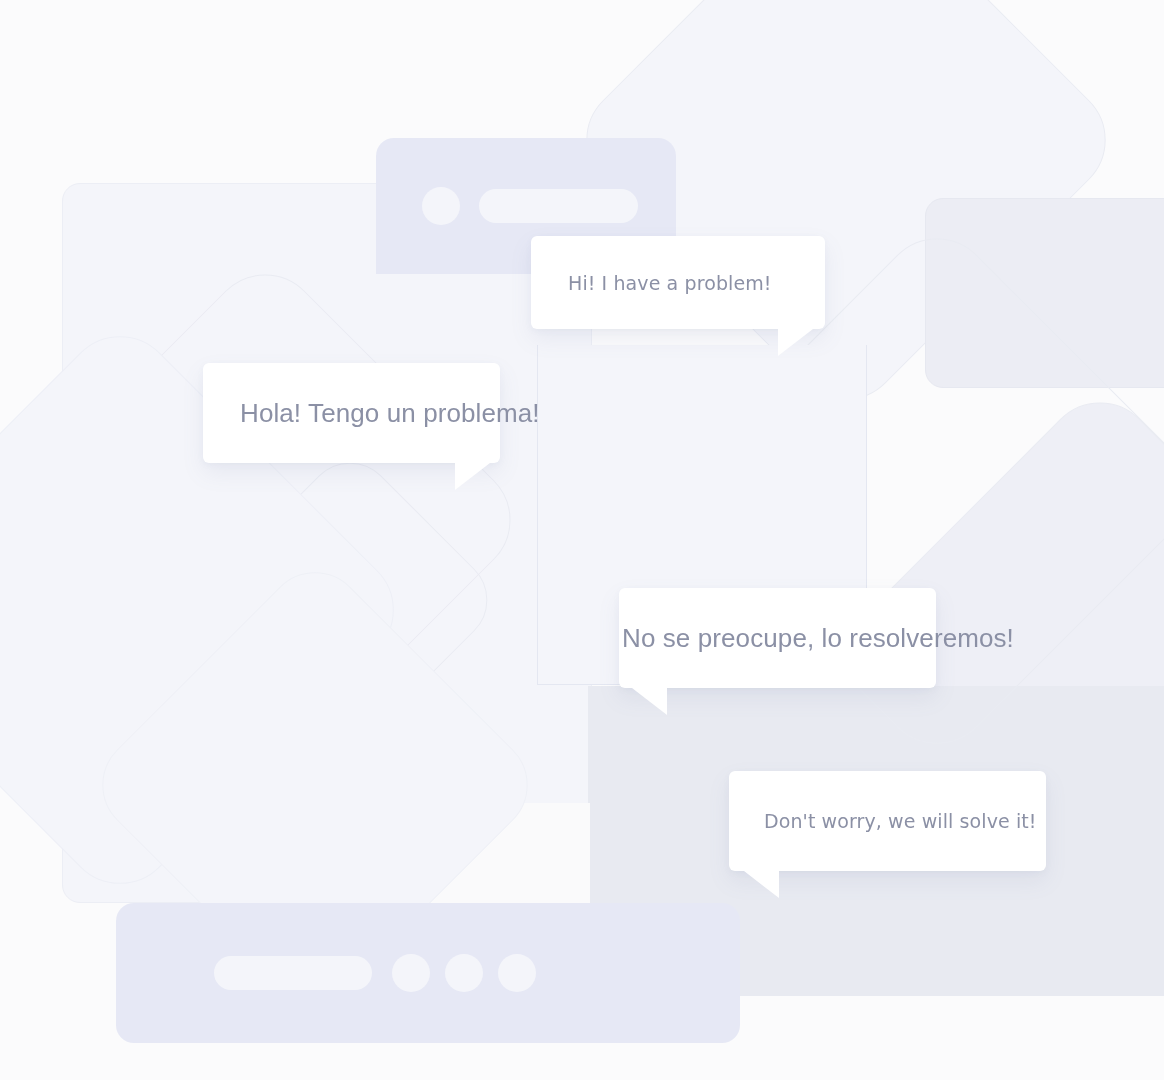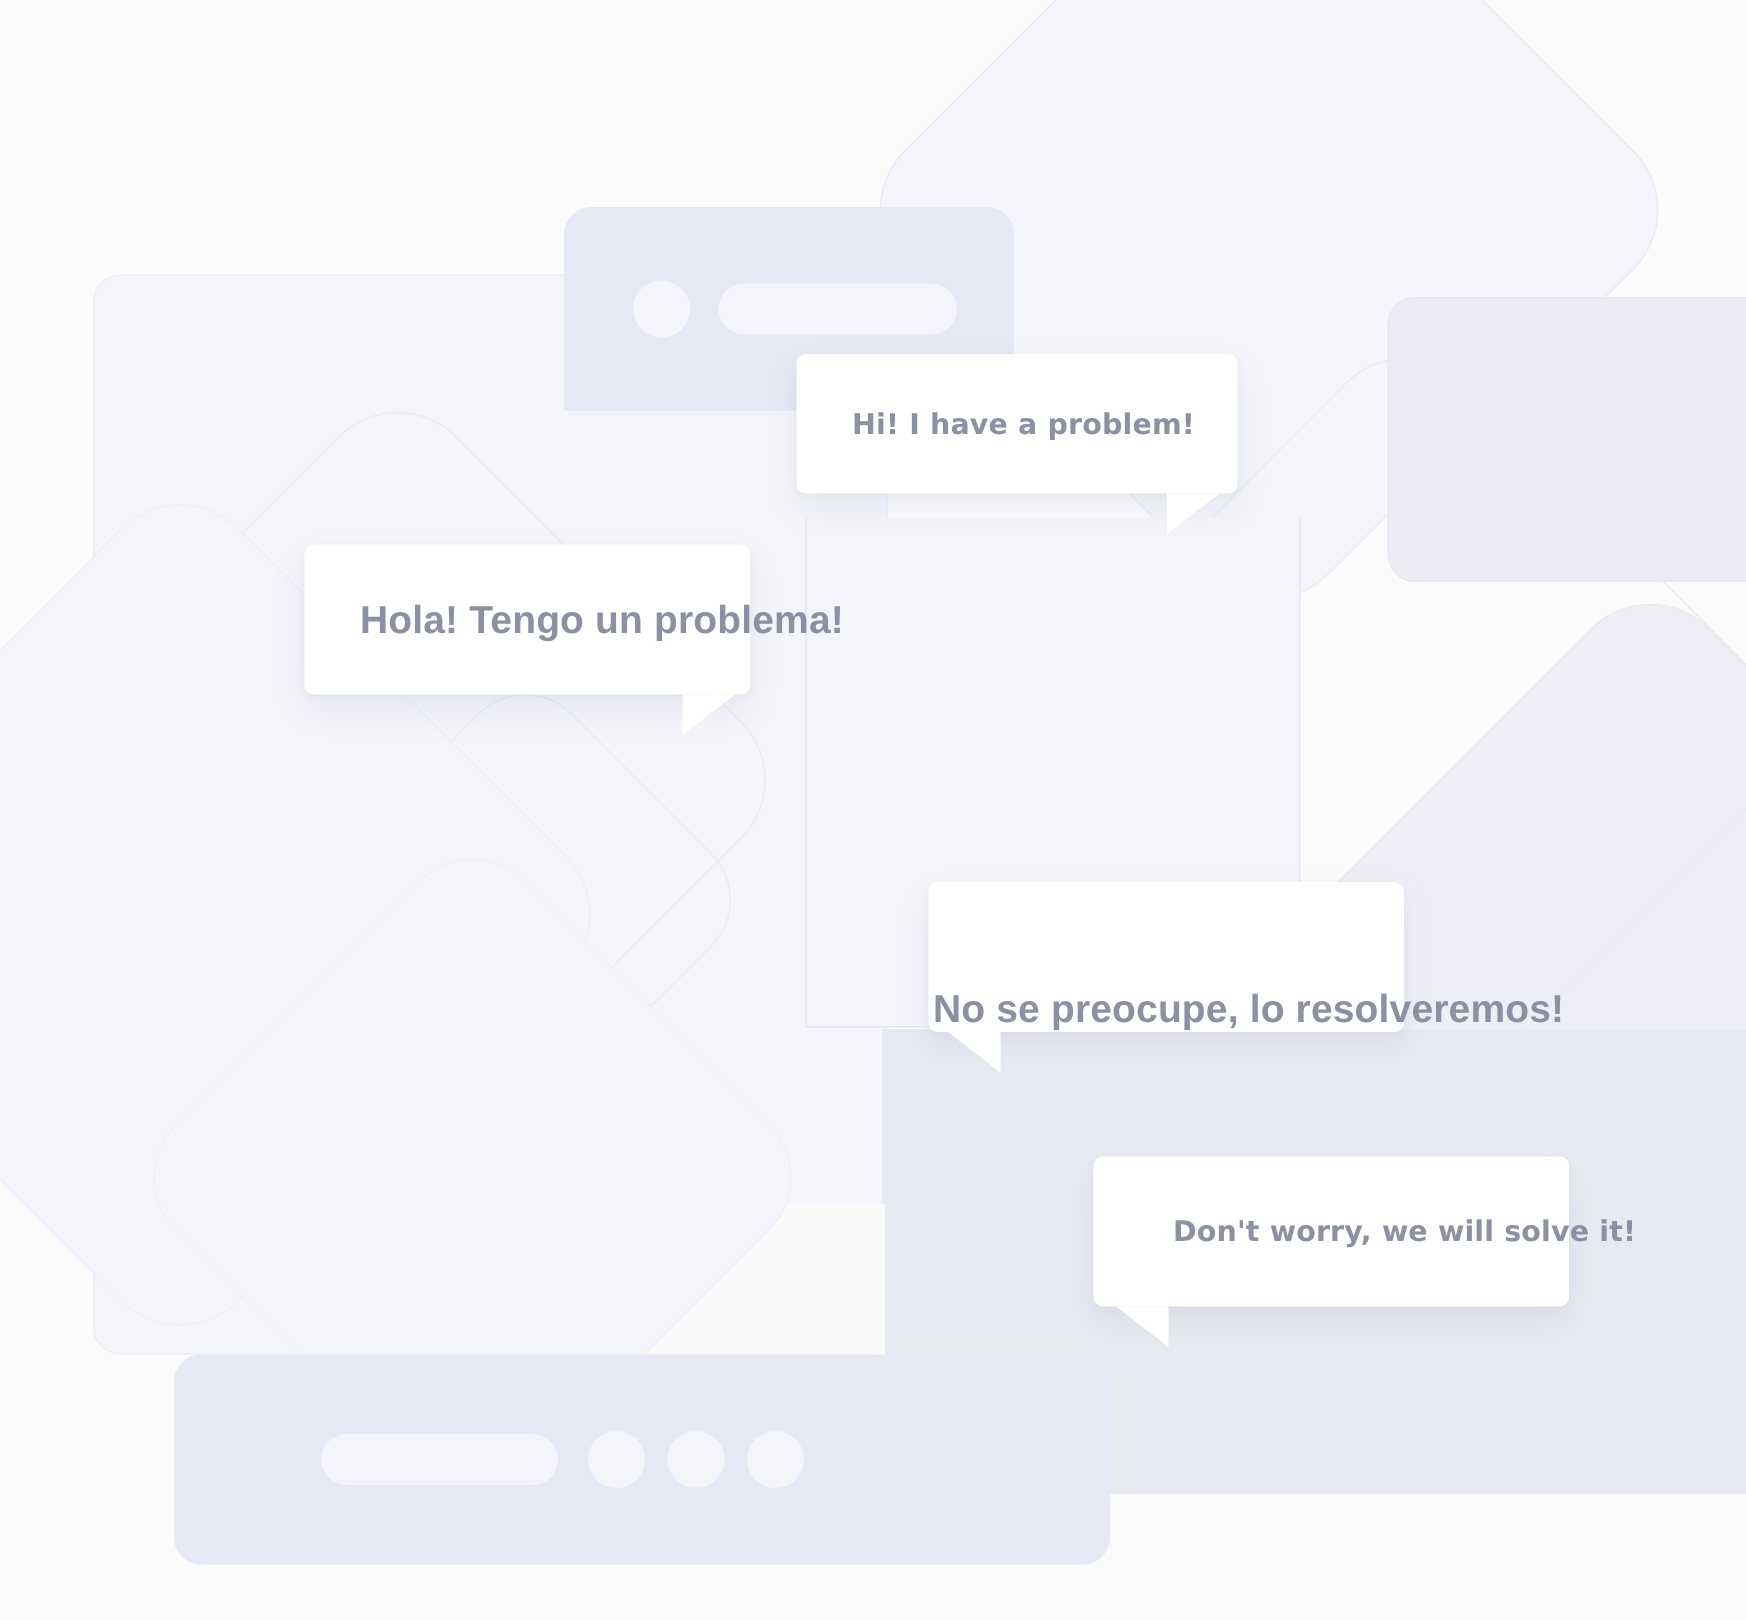--- a/index.html
+++ b/index.html
@@ -78,21 +78,21 @@
     background: #ffffff;
     border-radius: 6px;
     box-shadow: 0 10px 22px rgba(120,130,170,0.10),
                 0 2px 6px rgba(120,130,170,0.06);
     display: flex;
     align-items: center;
     box-sizing: border-box;
   }
   .bubble-text {
     color: #8b90a5;
-    font-weight: bold;
+    font-weight: normal;
     white-space: nowrap;
     letter-spacing: 0.1px;
   }
   
   .font-a .bubble-text { font-family: "DejaVu Sans", sans-serif; font-size: 19px; }
   .font-b .bubble-text { font-family: "Liberation Sans", sans-serif; font-size: 26px; }
 
   .tail {
     position: absolute;
     width: 0;
@@ -169,23 +169,23 @@
   <div class="bubble font-a" style="left:531px; top:236px; width:294px; height:93px; padding-left:37px; z-index:20;">
     <span class="bubble-text">Hi! I have a problem!</span>
     <span class="tail right" style="right:12px;"></span>
   </div>
 
   <div class="bubble font-b" style="left:203px; top:363px; width:297px; height:100px; padding-left:37px; z-index:20;">
     <span class="bubble-text">Hola! Tengo un problema!</span>
     <span class="tail right" style="right:10px;"></span>
   </div>
 
-  <div class="bubble font-b" style="left:619px; top:588px; width:317px; height:100px; padding-left:3px; z-index:20;align-items:flex-end;">
+  <div class="bubble font-b" style="left:619px; top:588px; width:317px; height:100px; padding-left:3px; z-index:20;">
     <span class="bubble-text">No se preocupe, lo resolveremos!</span>
     <span class="tail left" style="left:13px;"></span>
   </div>
 
-  <div class="bubble font-a" style="left:729px; top:771px; width:317px; height:100px; padding-left:53px; z-index:20;">
+  <div class="bubble font-a" style="left:729px; top:771px; width:317px; height:100px; padding-left:35px; z-index:20;">
     <span class="bubble-text">Don't worry, we will solve it!</span>
     <span class="tail left" style="left:15px;"></span>
   </div>
 
 </div>
 
 </body></html>

